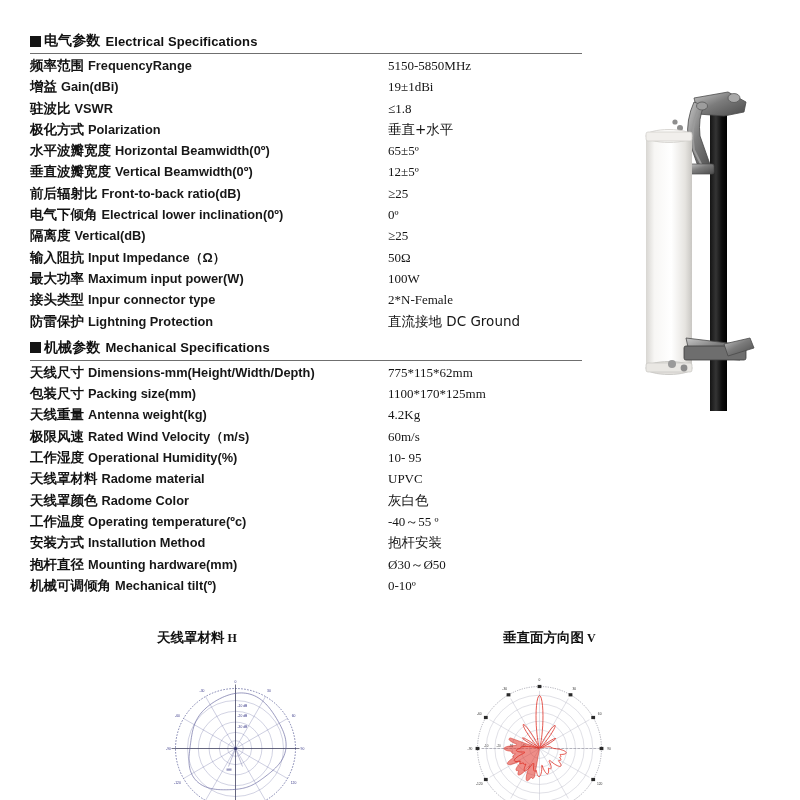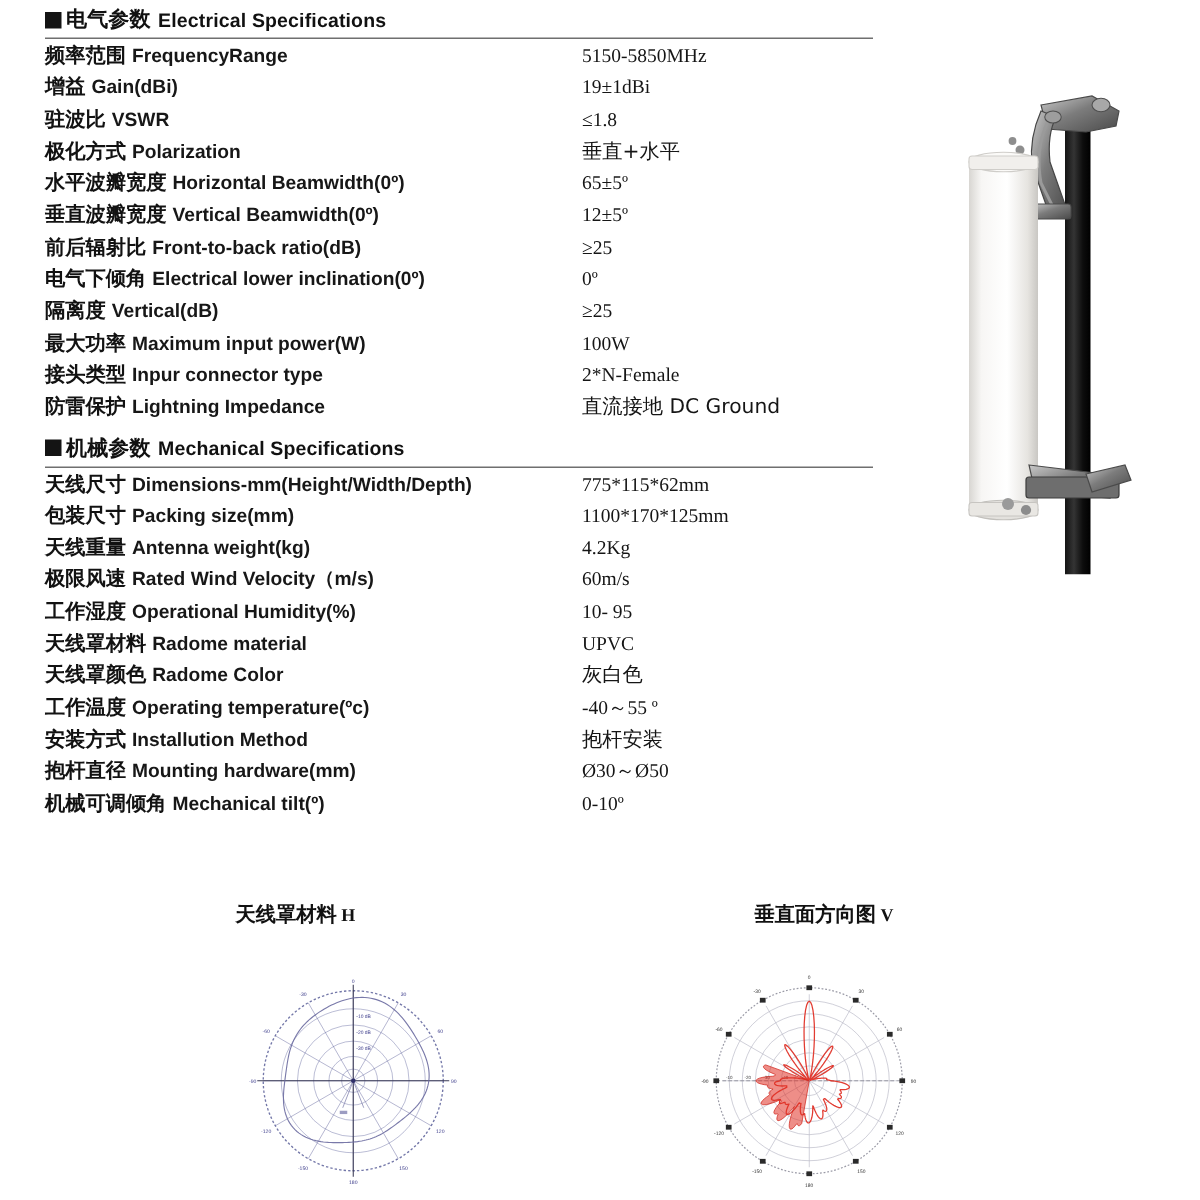--- a/index.html
+++ b/index.html
@@ -4,21 +4,21 @@
 <style>
   html,body{margin:0;padding:0;}
   body{
     width:800px;height:800px;
     background:#ffffff;
     font-family:"Liberation Sans","DejaVu Sans",sans-serif;
     color:#1a1a1a;
     overflow:hidden;
     position:relative;
   }
-  .sheet{position:relative;width:800px;height:668px;}
+  .sheet{position:relative;width:800px;height:668px;margin-top:28px;}
 
   
   .spec-block{position:absolute;left:0;top:0;width:612px;}
   .sec-head{
     display:flex;align-items:center;
     margin:4px 0 0 30px;
     font-size:13.5px;font-weight:bold;letter-spacing:.1px;
     color:#111;
   }
   .sec-bullet{
@@ -96,29 +96,33 @@
           </tr>
           <tr>
             <td class="lbl"><span class="cn">电气下倾角</span><span class="en">Electrical lower inclination(0º)</span></td>
             <td class="val"><span class="v">0º</span></td>
           </tr>
           <tr>
             <td class="lbl"><span class="cn">隔离度</span><span class="en">Vertical(dB)</span></td>
             <td class="val"><span class="v">≥25</span></td>
           </tr>
           <tr>
+            <td class="lbl"><span class="cn">输入阻抗</span><span class="en">Input Impedance（Ω）</span></td>
+            <td class="val"><span class="v">50Ω</span></td>
+          </tr>
+          <tr>
             <td class="lbl"><span class="cn">最大功率</span><span class="en">Maximum input power(W)</span></td>
             <td class="val"><span class="v">100W</span></td>
           </tr>
           <tr>
             <td class="lbl"><span class="cn">接头类型</span><span class="en">Inpur connector type</span></td>
             <td class="val"><span class="v">2*N-Female</span></td>
           </tr>
           <tr>
-            <td class="lbl"><span class="cn">防雷保护</span><span class="en">Lightning Impedance</span></td>
+            <td class="lbl"><span class="cn">防雷保护</span><span class="en">Lightning Protection</span></td>
             <td class="val"><span class="v cjk">直流接地 DC Ground</span></td>
           </tr>
         </tbody>
     </table>
 
     <div class="sec-head" style="margin-top:6px;">
       <span class="sec-bullet"></span>
       <span class="sec-cn">机械参数</span>
       <span class="sec-en">Mechanical Specifications</span>
     </div>

